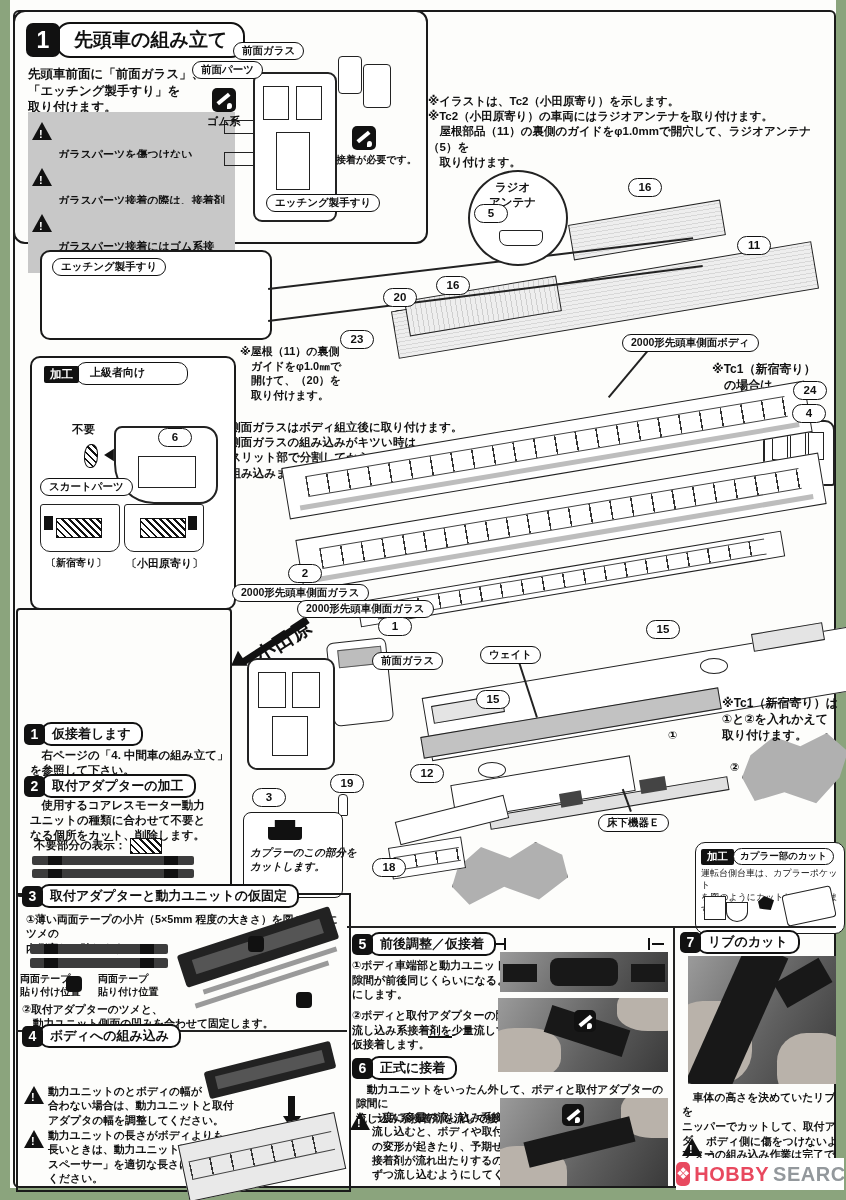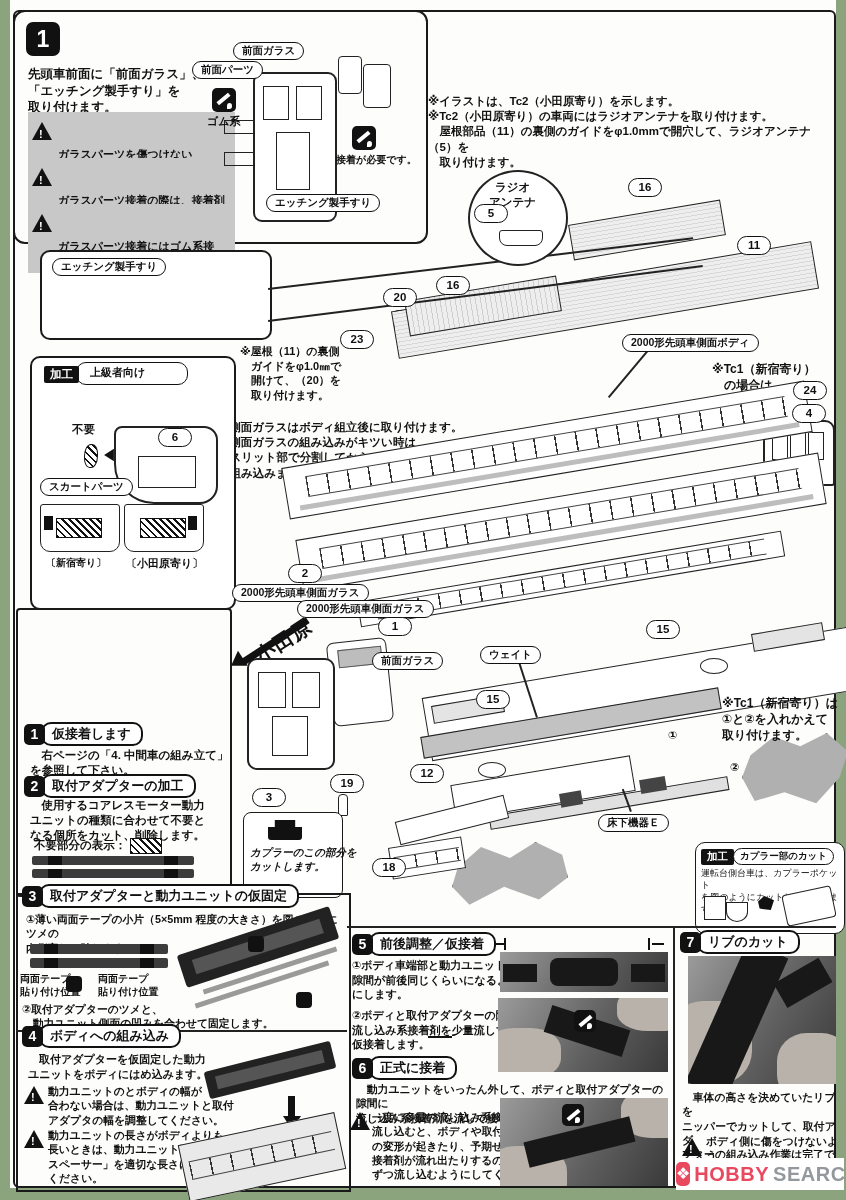--- a/index.html
+++ b/index.html
@@ -71,20 +71,21 @@
   <div class="edge" style="left:0;top:0;width:10px;height:1200px;"></div>
   <div class="edge" style="left:836px;top:0;width:10px;height:1200px;"></div>
   <div class="edge" style="left:0;top:1188px;width:846px;height:12px;"></div>
 
   <div class="frame" style="left:13px;top:10px;width:819px;height:1174px;border-radius:6px;"></div>
 
   <div class="frame" style="left:13px;top:10px;width:411px;height:230px;border-radius:12px;"></div>
 
   <div class="sh" style="left:26px;top:22px;">
     <span class="sh-num" style="width:34px;height:34px;line-height:34px;font-size:23px;border-radius:7px;">1</span>
+    <span class="sh-title" style="font-size:19px;border-radius:14px;padding:3px 16px;">先頭車の組み立て</span>
   </div>
   <div class="tx" style="left:28px;top:66px;font-size:12.5px;">先頭車前面に「前面ガラス」、
 「エッチング製手すり」を
 取り付けます。</div>
 
   <div class="wb" style="left:28px;top:112px;">
     <span class="wicon" style="left:4px;top:10px;"><i></i><b>!</b></span>
     <span>ガラスパーツを傷つけない
 ようご注意ください。</span>
   </div>
@@ -306,22 +307,20 @@
   <div class="aunit" style="left:178px;top:930px;width:160px;height:34px;transform:rotate(-18deg);"></div>
   <div class="abs" style="left:200px;top:968px;width:140px;height:5px;background:#9a9a9a;transform:rotate(-18deg);z-index:6;"></div>
   <div class="abs" style="left:192px;top:982px;width:140px;height:5px;background:#9a9a9a;transform:rotate(-18deg);z-index:6;"></div>
   <div class="ficon" style="left:248px;top:936px;"></div>
   <div class="ficon" style="left:296px;top:992px;"></div>
 
   <div class="sh" style="left:22px;top:1024px;">
     <span class="sh-num">4</span>
     <span class="sh-title">ボディへの組み込み</span>
   </div>
-  <div class="tx" style="left:28px;top:1052px;font-size:11px;">　取付アダプターを仮固定した動力
-ユニットをボディにはめ込みます。</div>
   <span class="wicon" style="left:24px;top:1086px;">
       <i></i>
       <b>!</b>
     </span>
   <div class="tx" style="left:48px;top:1084px;font-size:10.8px;">動力ユニットのとボディの幅が
 合わない場合は、動力ユニットと取付
 アダプタの幅を調整してください。</div>
   <span class="wicon" style="left:24px;top:1130px;">
       <i></i>
       <b>!</b>

